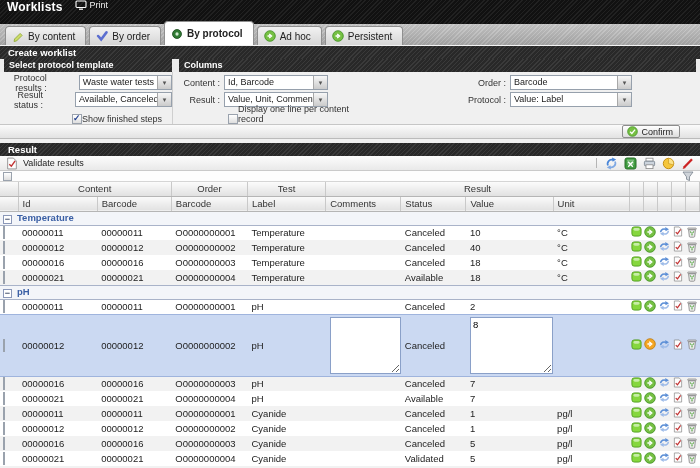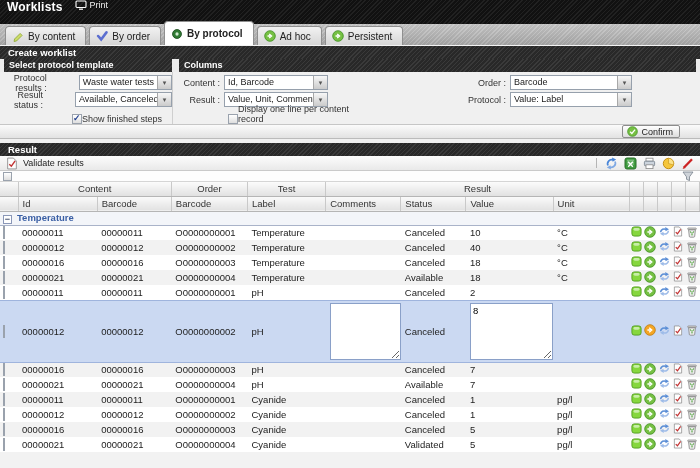--- a/index.html
+++ b/index.html
@@ -518,20 +518,23 @@
             </svg>
           </span></td>
         <td class="icc"><span class="rowic">
             <svg width="12" height="12" viewBox="0 0 12 12">
               <rect x="1.7" y="2" width="8.6" height="1.5" rx=".6" fill="#d9d9d9" stroke="#808080" stroke-width=".7"></rect>
               <path d="M2.6 3.8 h6.8 l-.7 6.5 a1 1 0 0 1 -1 .9 h-3.4 a1 1 0 0 1 -1 -.9 Z" fill="#ececec" stroke="#808080" stroke-width=".8"></path>
               <path d="M4.3 5.4 l1 1.8 M7.7 5.4 l-1 1.8 M6 9.4 V7.6" stroke="#3d9a24" stroke-width="1"></path>
             </svg>
           </span></td>
       </tr>
+      <tr class="group-row">
+        <td colspan="14"><span class="colbox">−</span><span>pH</span></td>
+      </tr>
       <tr class="even">
         <td class="c-cbcell"><span class="cb"></span></td>
         <td>00000011</td>
         <td>00000011</td>
         <td>O0000000001</td>
         <td>pH</td>
         <td><span></span></td>
         <td>Canceled</td>
         <td><span>2</span></td>
         <td></td>

